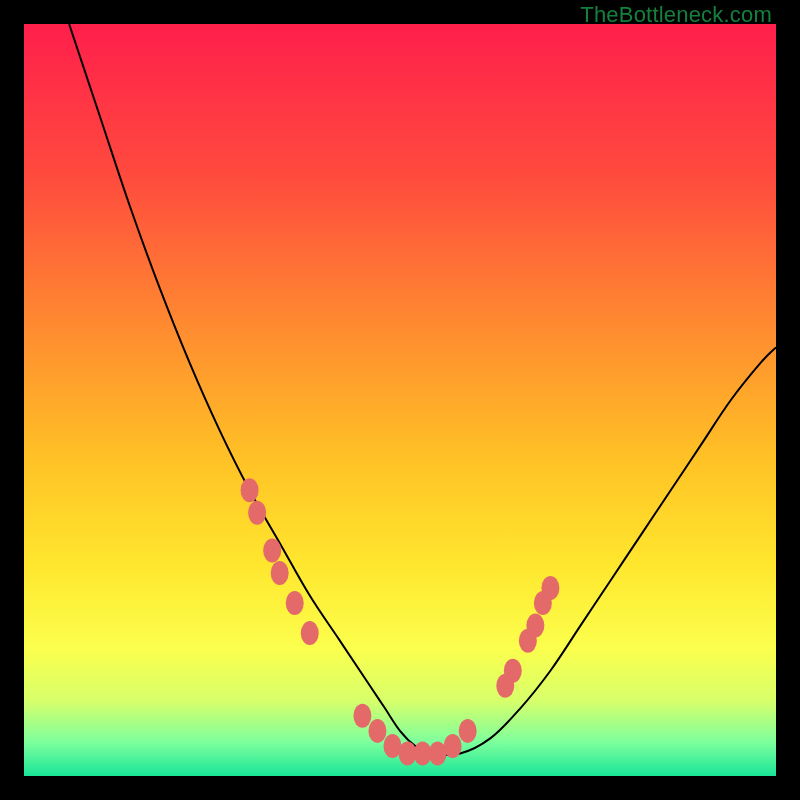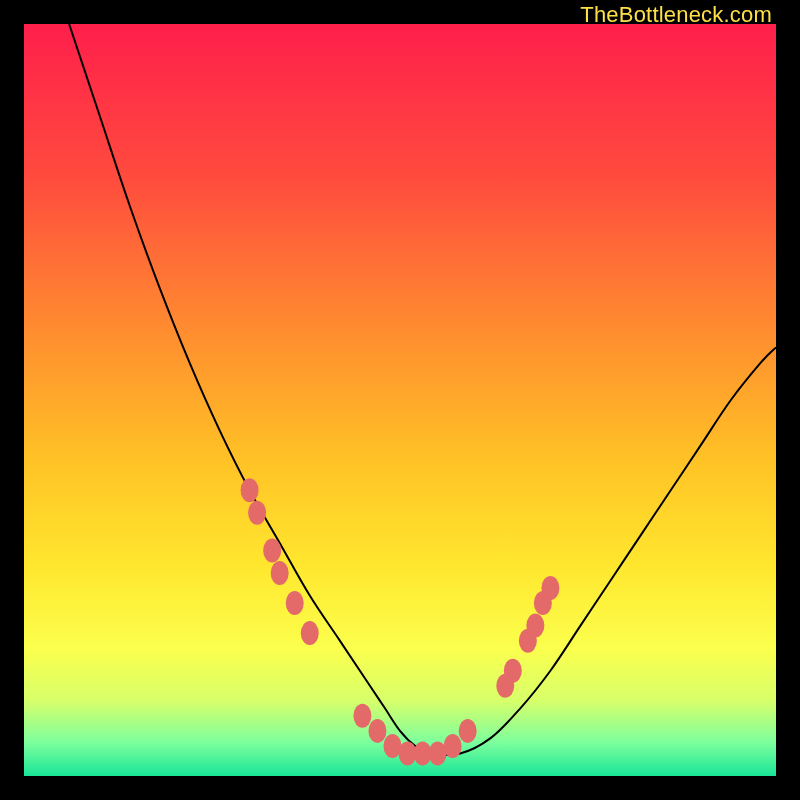--- a/index.html
+++ b/index.html
@@ -23,21 +23,21 @@
     position: absolute;
     left: 0;
     top: 0;
     width: 752px;
     height: 752px;
   }
   .watermark {
     position: absolute;
     top: 2px;
     right: 28px;
-    color: #fde047;
+    color: #15803d;
     font-size: 22px;
     letter-spacing: 0.2px;
     font-weight: 400;
     user-select: none;
   }
   svg { display: block; }
 </style>
 </head>
 <body>
 

